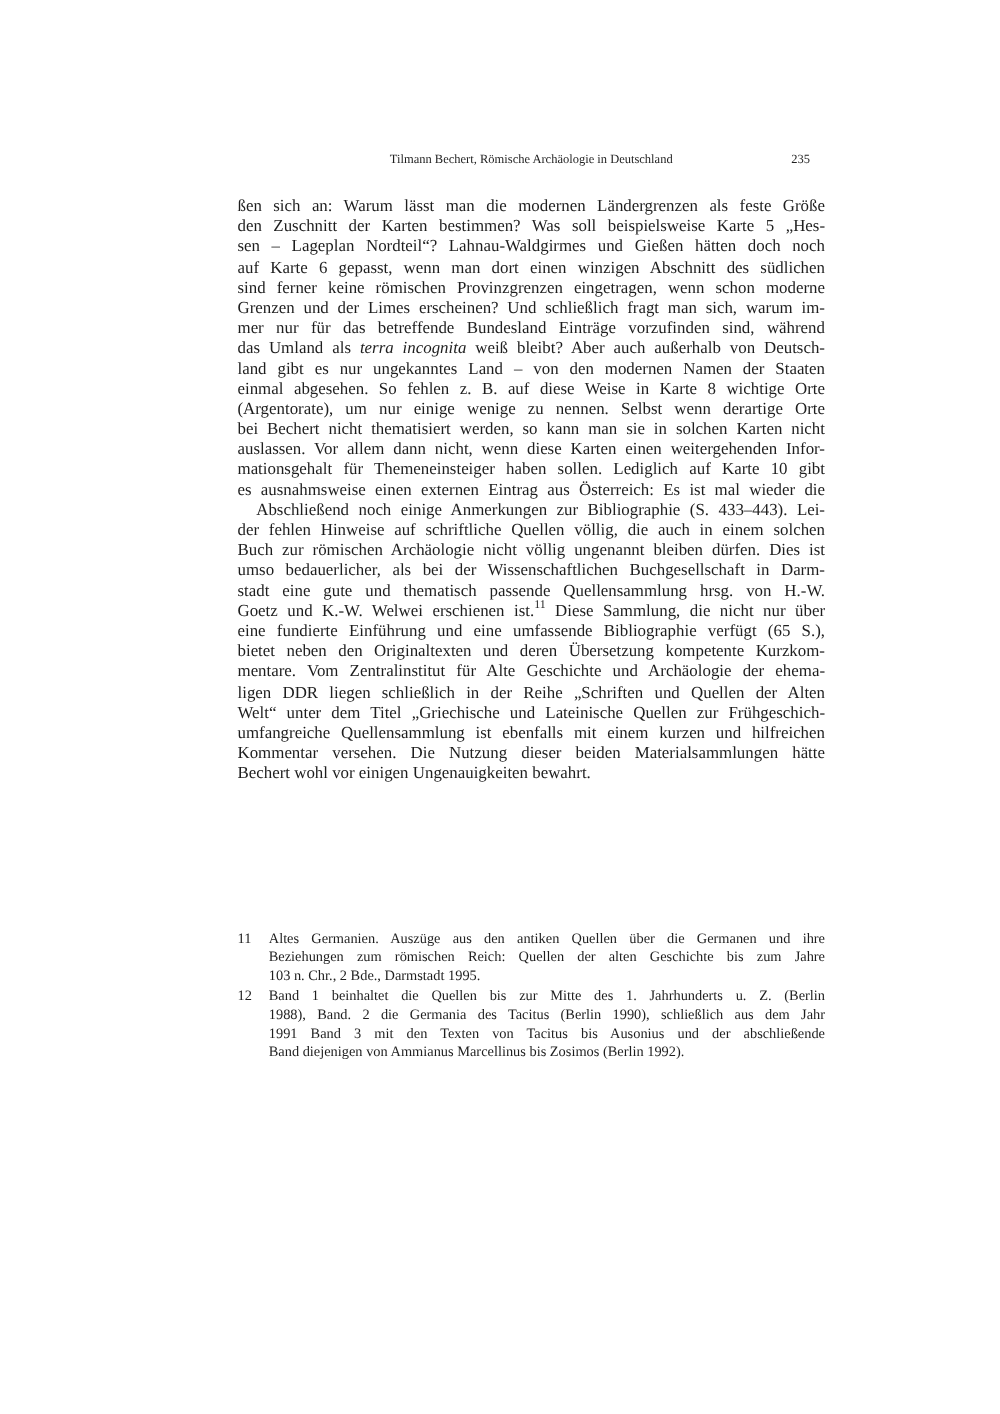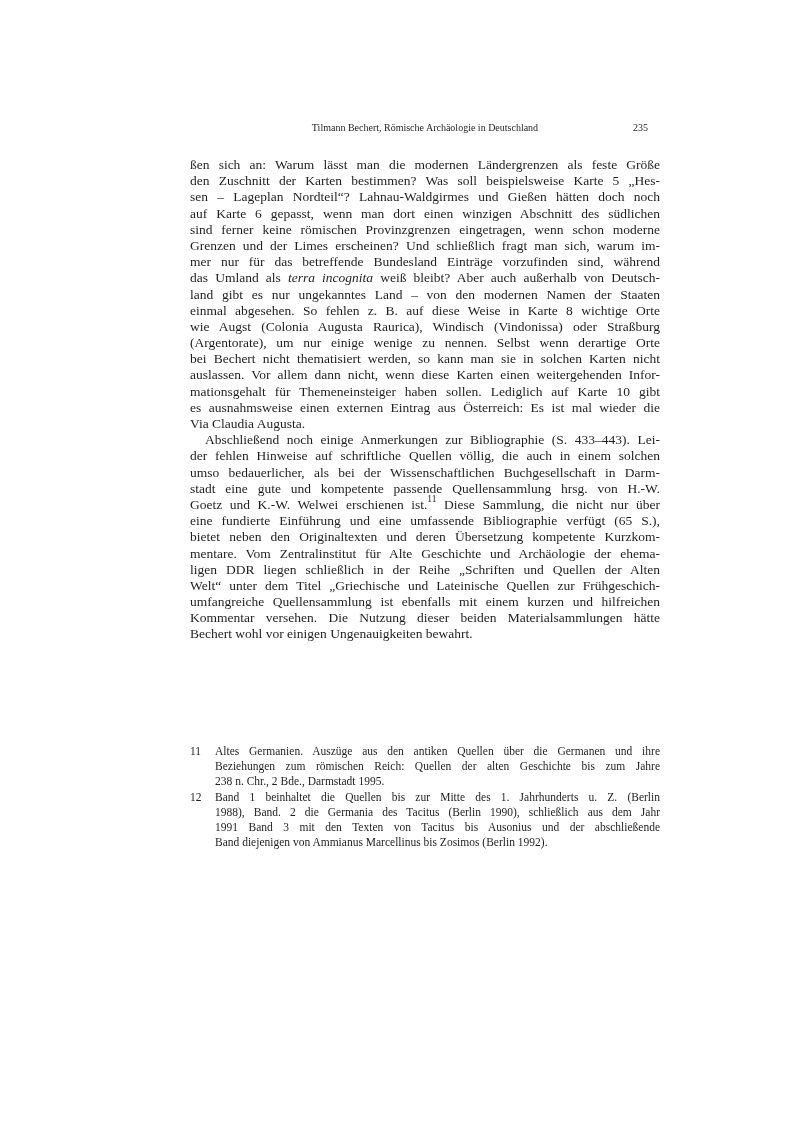--- a/index.html
+++ b/index.html
@@ -100,49 +100,48 @@
       <div class="line">ßen sich an: Warum lässt man die modernen Ländergrenzen als feste Größe</div>
       <div class="line">den Zuschnitt der Karten bestimmen? Was soll beispielsweise Karte 5 „Hes-</div>
       <div class="line">sen – Lageplan Nordteil“? Lahnau-Waldgirmes und Gießen hätten doch noch</div>
       <div class="line">auf Karte 6 gepasst, wenn man dort einen winzigen Abschnitt des südlichen</div>
       <div class="line">sind ferner keine römischen Provinzgrenzen eingetragen, wenn schon moderne</div>
       <div class="line">Grenzen und der Limes erscheinen? Und schließlich fragt man sich, warum im-</div>
       <div class="line">mer nur für das betreffende Bundesland Einträge vorzufinden sind, während</div>
       <div class="line">das Umland als <i>terra incognita</i> weiß bleibt? Aber auch außerhalb von Deutsch-</div>
       <div class="line">land gibt es nur ungekanntes Land – von den modernen Namen der Staaten</div>
       <div class="line">einmal abgesehen. So fehlen z. B. auf diese Weise in Karte 8 wichtige Orte</div>
-      <div class="line">wie Augst (Colonia Augusta Raurica), Windisch (Vindonissa) oder Straßburg</div>
       <div class="line">(Argentorate), um nur einige wenige zu nennen. Selbst wenn derartige Orte</div>
       <div class="line">bei Bechert nicht thematisiert werden, so kann man sie in solchen Karten nicht</div>
       <div class="line">auslassen. Vor allem dann nicht, wenn diese Karten einen weitergehenden Infor-</div>
       <div class="line">mationsgehalt für Themeneinsteiger haben sollen. Lediglich auf Karte 10 gibt</div>
       <div class="line">es ausnahmsweise einen externen Eintrag aus Österreich: Es ist mal wieder die</div>
-      <div class="line last">Via Claudia Augusta.</div>
       <div class="line indent">Abschließend noch einige Anmerkungen zur Bibliographie (S. 433–443). Lei-</div>
       <div class="line">der fehlen Hinweise auf schriftliche Quellen völlig, die auch in einem solchen</div>
+      <div class="line">Buch zur römischen Archäologie nicht völlig ungenannt bleiben dürfen. Dies ist</div>
       <div class="line">umso bedauerlicher, als bei der Wissenschaftlichen Buchgesellschaft in Darm-</div>
-      <div class="line">stadt eine gute und kompetente passende Quellensammlung hrsg. von H.-W.</div>
+      <div class="line">stadt eine gute und thematisch passende Quellensammlung hrsg. von H.-W.</div>
       <div class="line">Goetz und K.-W. Welwei erschienen ist.<sup>11</sup> Diese Sammlung, die nicht nur über</div>
       <div class="line">eine fundierte Einführung und eine umfassende Bibliographie verfügt (65 S.),</div>
       <div class="line">bietet neben den Originaltexten und deren Übersetzung kompetente Kurzkom-</div>
       <div class="line">mentare. Vom Zentralinstitut für Alte Geschichte und Archäologie der ehema-</div>
       <div class="line">ligen DDR liegen schließlich in der Reihe „Schriften und Quellen der Alten</div>
       <div class="line">Welt“ unter dem Titel „Griechische und Lateinische Quellen zur Frühgeschich-</div>
       <div class="line">umfangreiche Quellensammlung ist ebenfalls mit einem kurzen und hilfreichen</div>
       <div class="line">Kommentar versehen. Die Nutzung dieser beiden Materialsammlungen hätte</div>
       <div class="line last">Bechert wohl vor einigen Ungenauigkeiten bewahrt.</div>
     </div>
 
   <div class="footnotes" id="footnotes">
       <div class="footnote">
         <div class="fn-num">11</div>
         <div class="fn-body">
           <div class="fn-line">Altes Germanien. Auszüge aus den antiken Quellen über die Germanen und ihre</div>
           <div class="fn-line">Beziehungen zum römischen Reich: Quellen der alten Geschichte bis zum Jahre</div>
-          <div class="fn-line last">238 n. Chr., 2 Bde., Darmstadt 1995.</div>
+          <div class="fn-line last">103 n. Chr., 2 Bde., Darmstadt 1995.</div>
         </div>
       </div>
       <div class="footnote">
         <div class="fn-num">12</div>
         <div class="fn-body">
           <div class="fn-line">Band 1 beinhaltet die Quellen bis zur Mitte des 1. Jahrhunderts u. Z. (Berlin</div>
           <div class="fn-line">1988), Band. 2 die Germania des Tacitus (Berlin 1990), schließlich aus dem Jahr</div>
           <div class="fn-line">1991 Band 3 mit den Texten von Tacitus bis Ausonius und der abschließende</div>
           <div class="fn-line last">Band diejenigen von Ammianus Marcellinus bis Zosimos (Berlin 1992).</div>
         </div>

